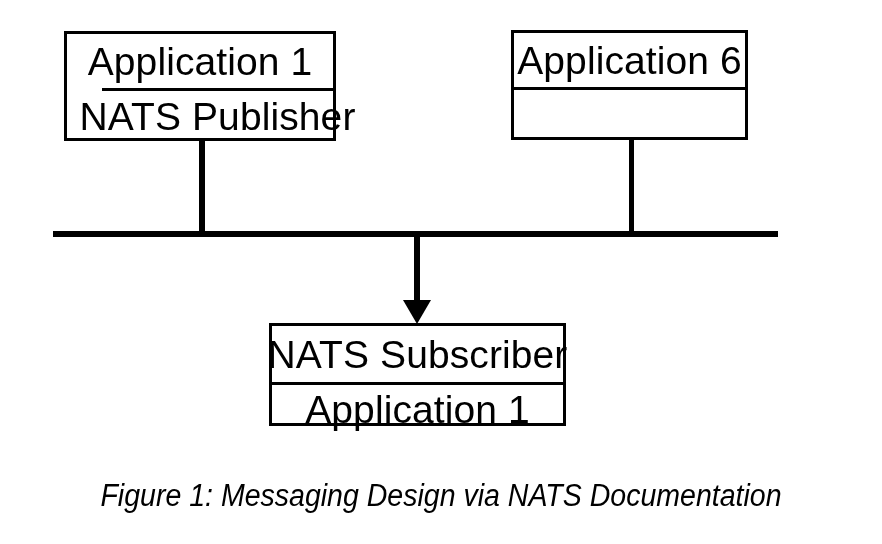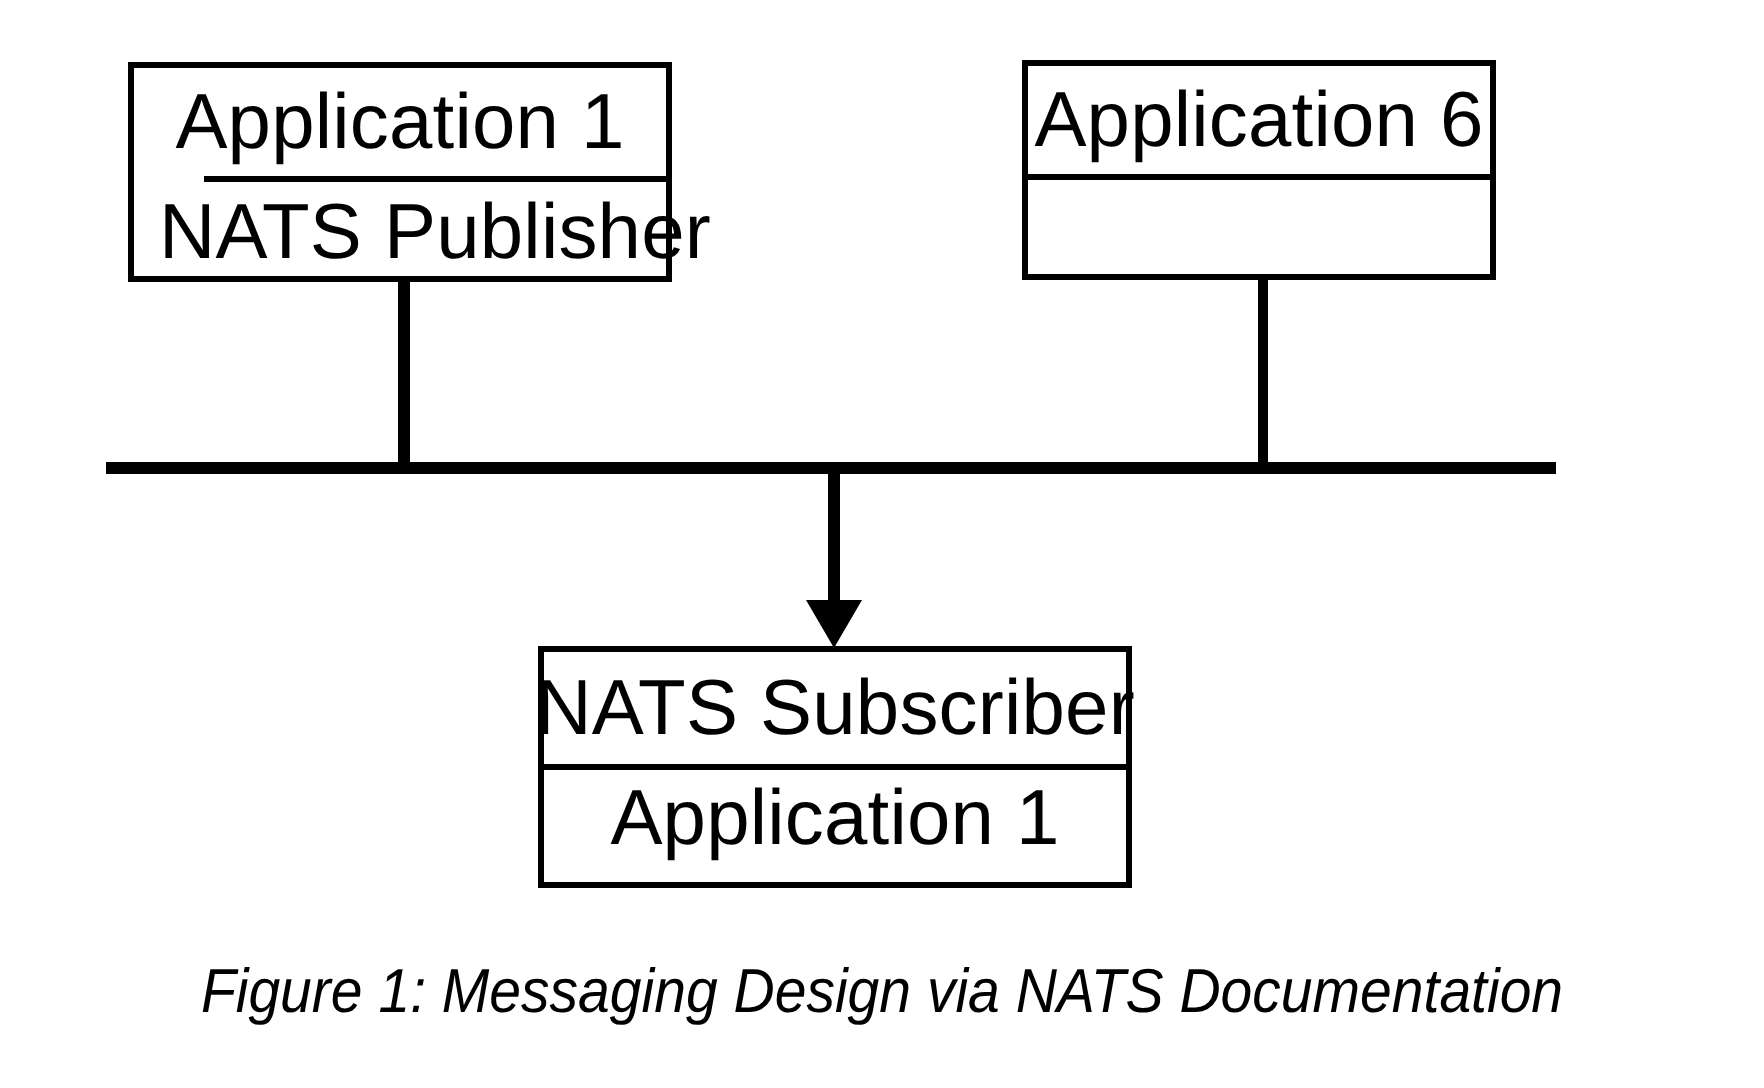--- a/index.html
+++ b/index.html
@@ -65,21 +65,21 @@
     width: 237px;
     height: 110px;
   }
   #box-app3 .cell-upper { height: 54px; flex: 0 0 54px; }
   #box-app3 .cell-lower { height: 53px; flex: 0 0 53px; }
 
   #box-app2 {
     left: 269px;
     top: 323px;
     width: 297px;
-    height: 121px;
+    height: 103px;
   }
   #box-app2 .cell-upper { height: 56px; flex: 0 0 56px; }
   #box-app2 .cell-lower { height: 52px; flex: 0 0 52px; }
 
   
   .bus-line {
     position: absolute;
     background: #000000;
     left: 53px;
     top: 231px;

